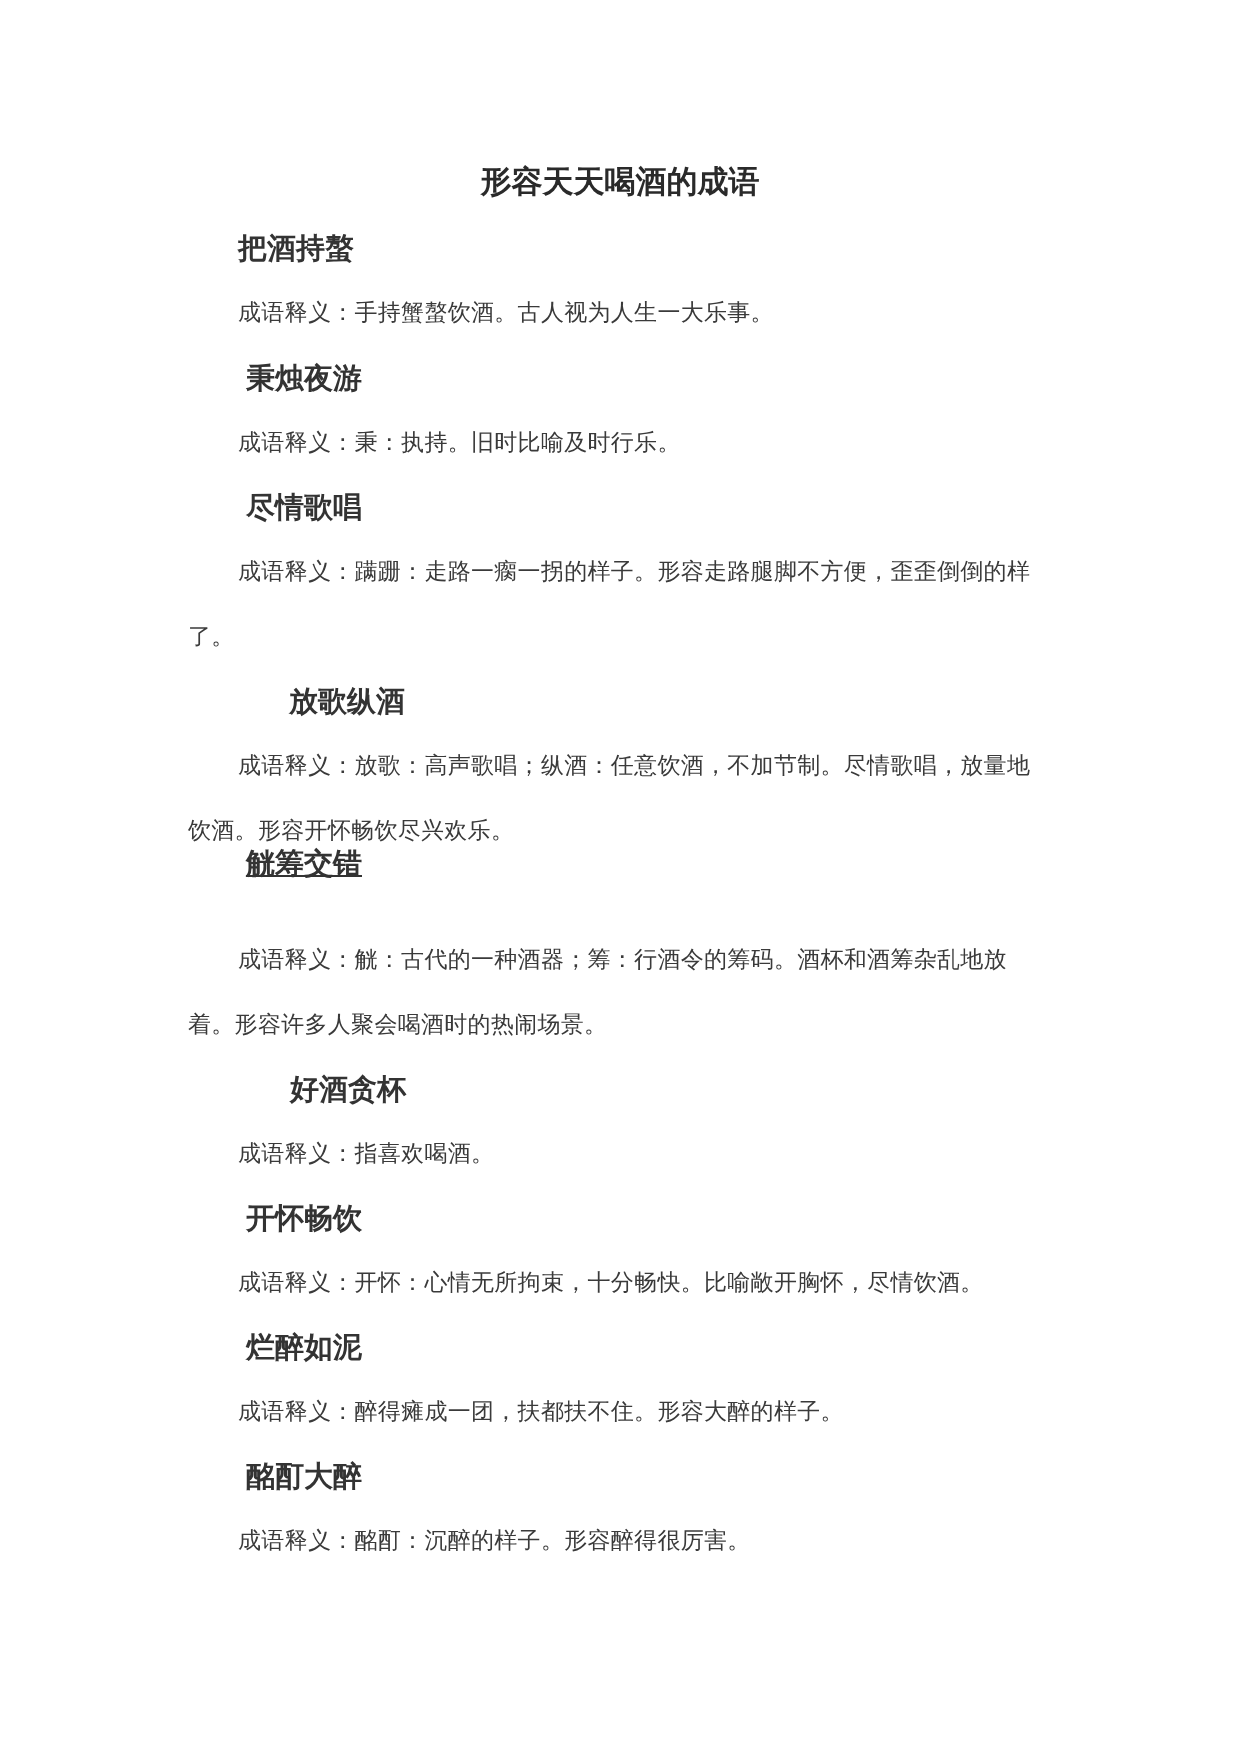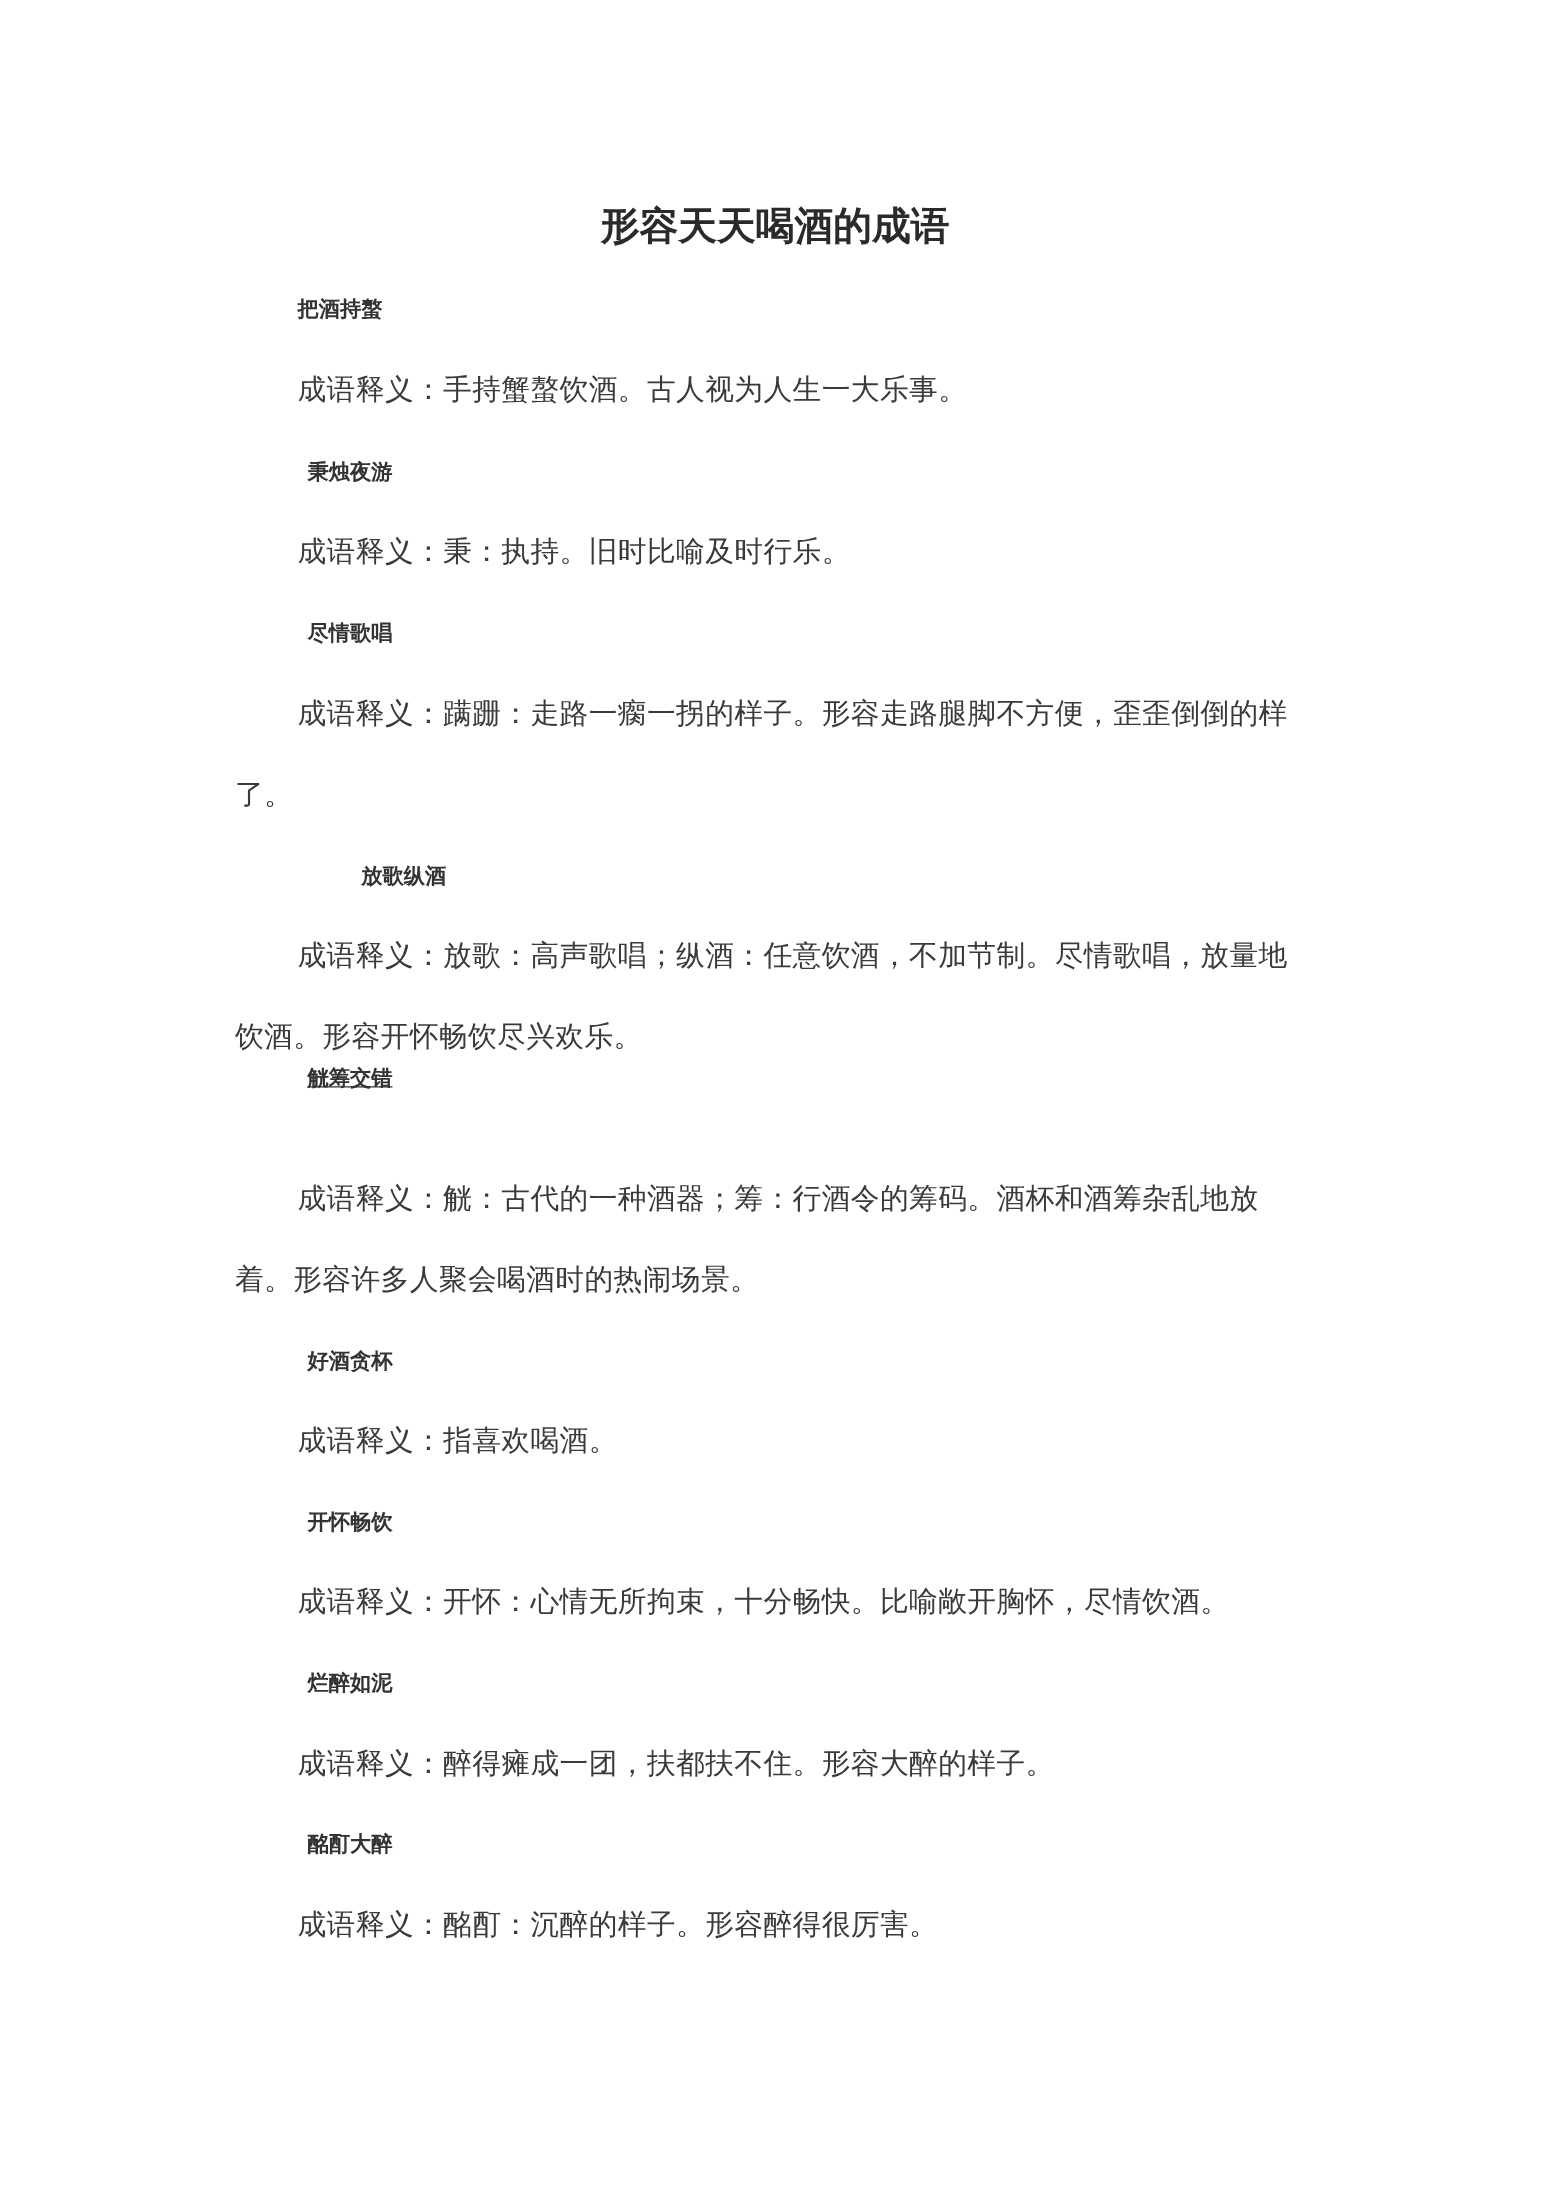--- a/index.html
+++ b/index.html
@@ -1,21 +1,21 @@
 <!DOCTYPE html>
 <html><head>
 <meta charset="utf-8">
 <style>
   html, body { margin: 0; padding: 0; background: #ffffff; }
   body { width: 1240px; height: 1753px; position: relative; overflow: hidden;
          font-family: "DejaVu Sans", "Liberation Sans", sans-serif; color: #333333; }
   .title { position: absolute; left: 0; width: 1240px; top: 160px; text-align: center;
            font-family: "DejaVu Serif", "Liberation Serif", serif; font-weight: bold;
            font-size: 31px; color: #2a2a2a; line-height: 42px; }
-  .entry-title { position: absolute; left: 246px; font-weight: bold; font-size: 17px;
+  .entry-title { position: absolute; left: 246px; font-weight: bold; font-size: 29px;
                  color: #333; line-height: 30px; letter-spacing: 0px; }
   .entry-title.first { left: 238px; }
   .para { position: absolute; left: 188px; width: 860px; font-size: 23px; color: #3a3a3a;
           line-height: 65px; text-indent: 50px; letter-spacing: 0.3px; }
 </style>
 </head>
 <body>
 
 <div>
   <div class="title">形容天天喝酒的成语</div>
@@ -28,21 +28,21 @@
 
   <div class="entry-title" style="top:492px;">尽情歌唱</div>
   <div class="para" style="top:539px;">成语释义：蹒跚：走路一瘸一拐的样子。形容走路腿脚不方便，歪歪倒倒的样了。</div>
 
   <div class="entry-title" style="top:686px;margin-left:43px;">放歌纵酒</div>
   <div class="para" style="top:733px;">成语释义：放歌：高声歌唱；纵酒：任意饮酒，不加节制。尽情歌唱，放量地饮酒。形容开怀畅饮尽兴欢乐。</div>
 
   <div class="entry-title" style="top:848px;text-decoration:underline;">觥筹交错</div>
   <div class="para" style="top:927px;">成语释义：觥：古代的一种酒器；筹：行酒令的筹码。酒杯和酒筹杂乱地放着。形容许多人聚会喝酒时的热闹场景。</div>
 
-  <div class="entry-title" style="top:1074px;">好酒贪杯</div>
+  <div class="entry-title" style="top:1074px;margin-left:44px;">好酒贪杯</div>
   <div class="para" style="top:1121px;">成语释义：指喜欢喝酒。</div>
 
   <div class="entry-title" style="top:1203px;">开怀畅饮</div>
   <div class="para" style="top:1250px;">成语释义：开怀：心情无所拘束，十分畅快。比喻敞开胸怀，尽情饮酒。</div>
 
   <div class="entry-title" style="top:1332px;">烂醉如泥</div>
   <div class="para" style="top:1379px;">成语释义：醉得瘫成一团，扶都扶不住。形容大醉的样子。</div>
 
   <div class="entry-title" style="top:1461px;">酩酊大醉</div>
   <div class="para" style="top:1508px;">成语释义：酩酊：沉醉的样子。形容醉得很厉害。</div>

